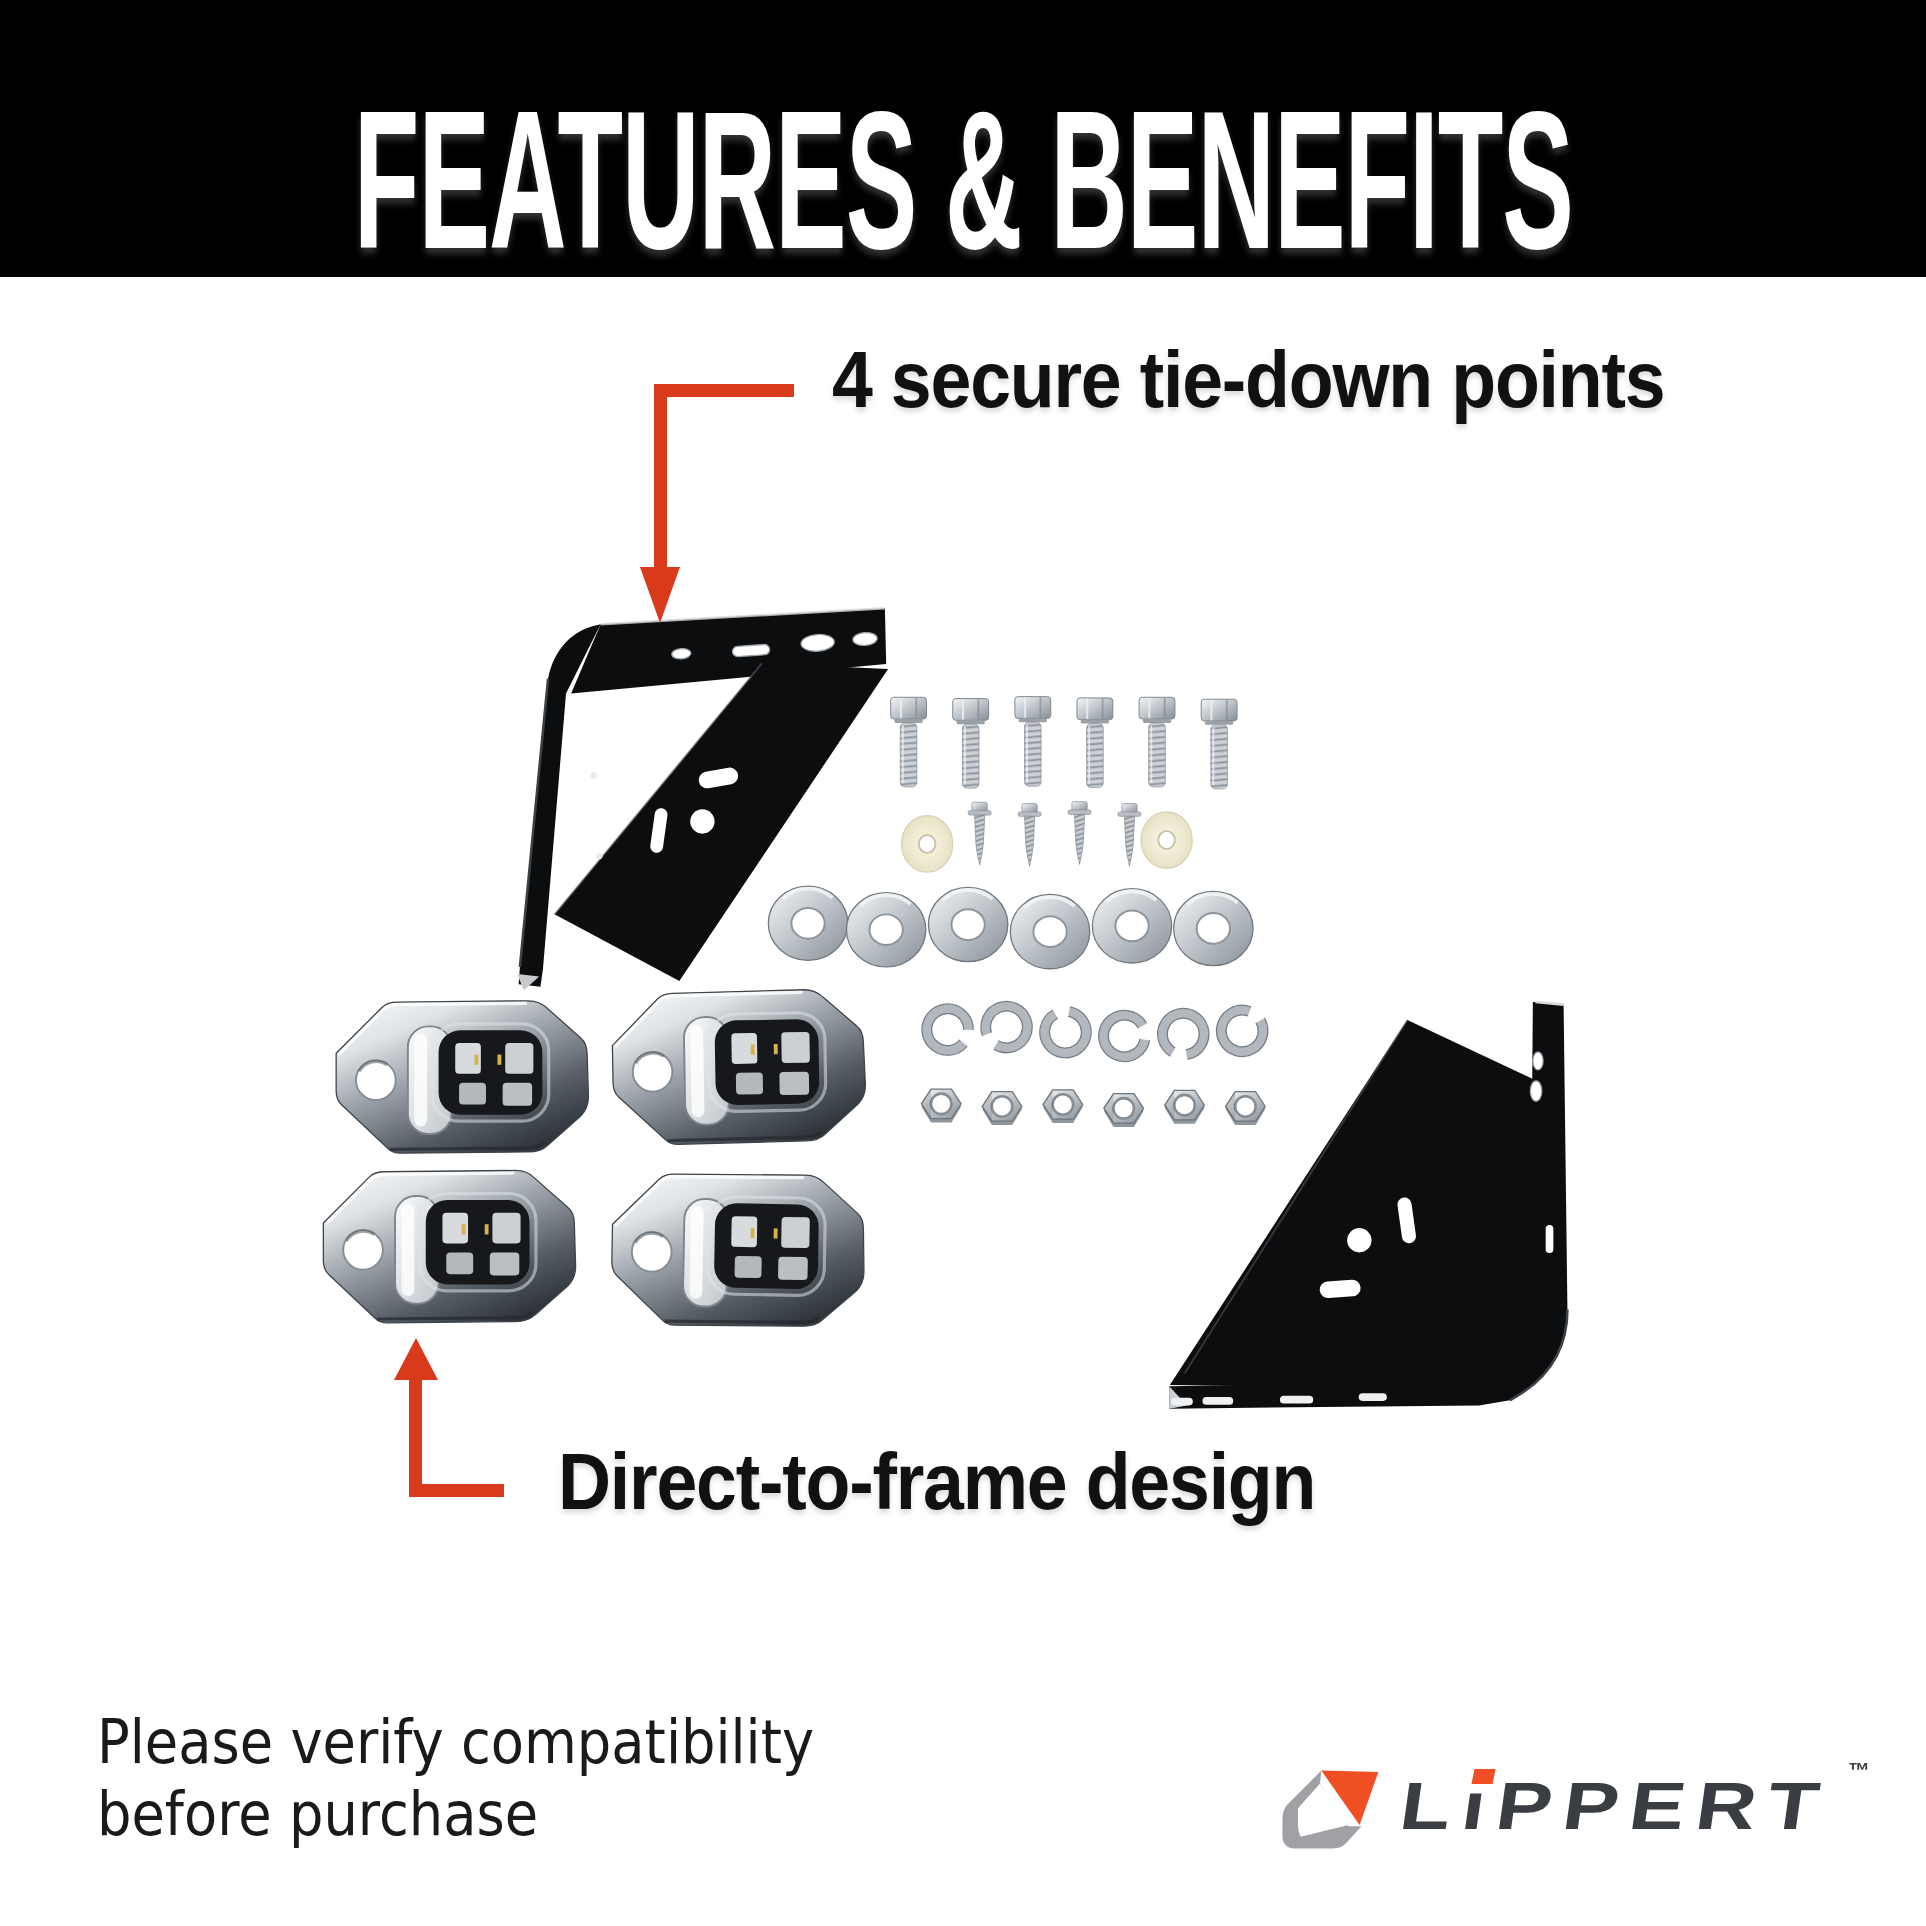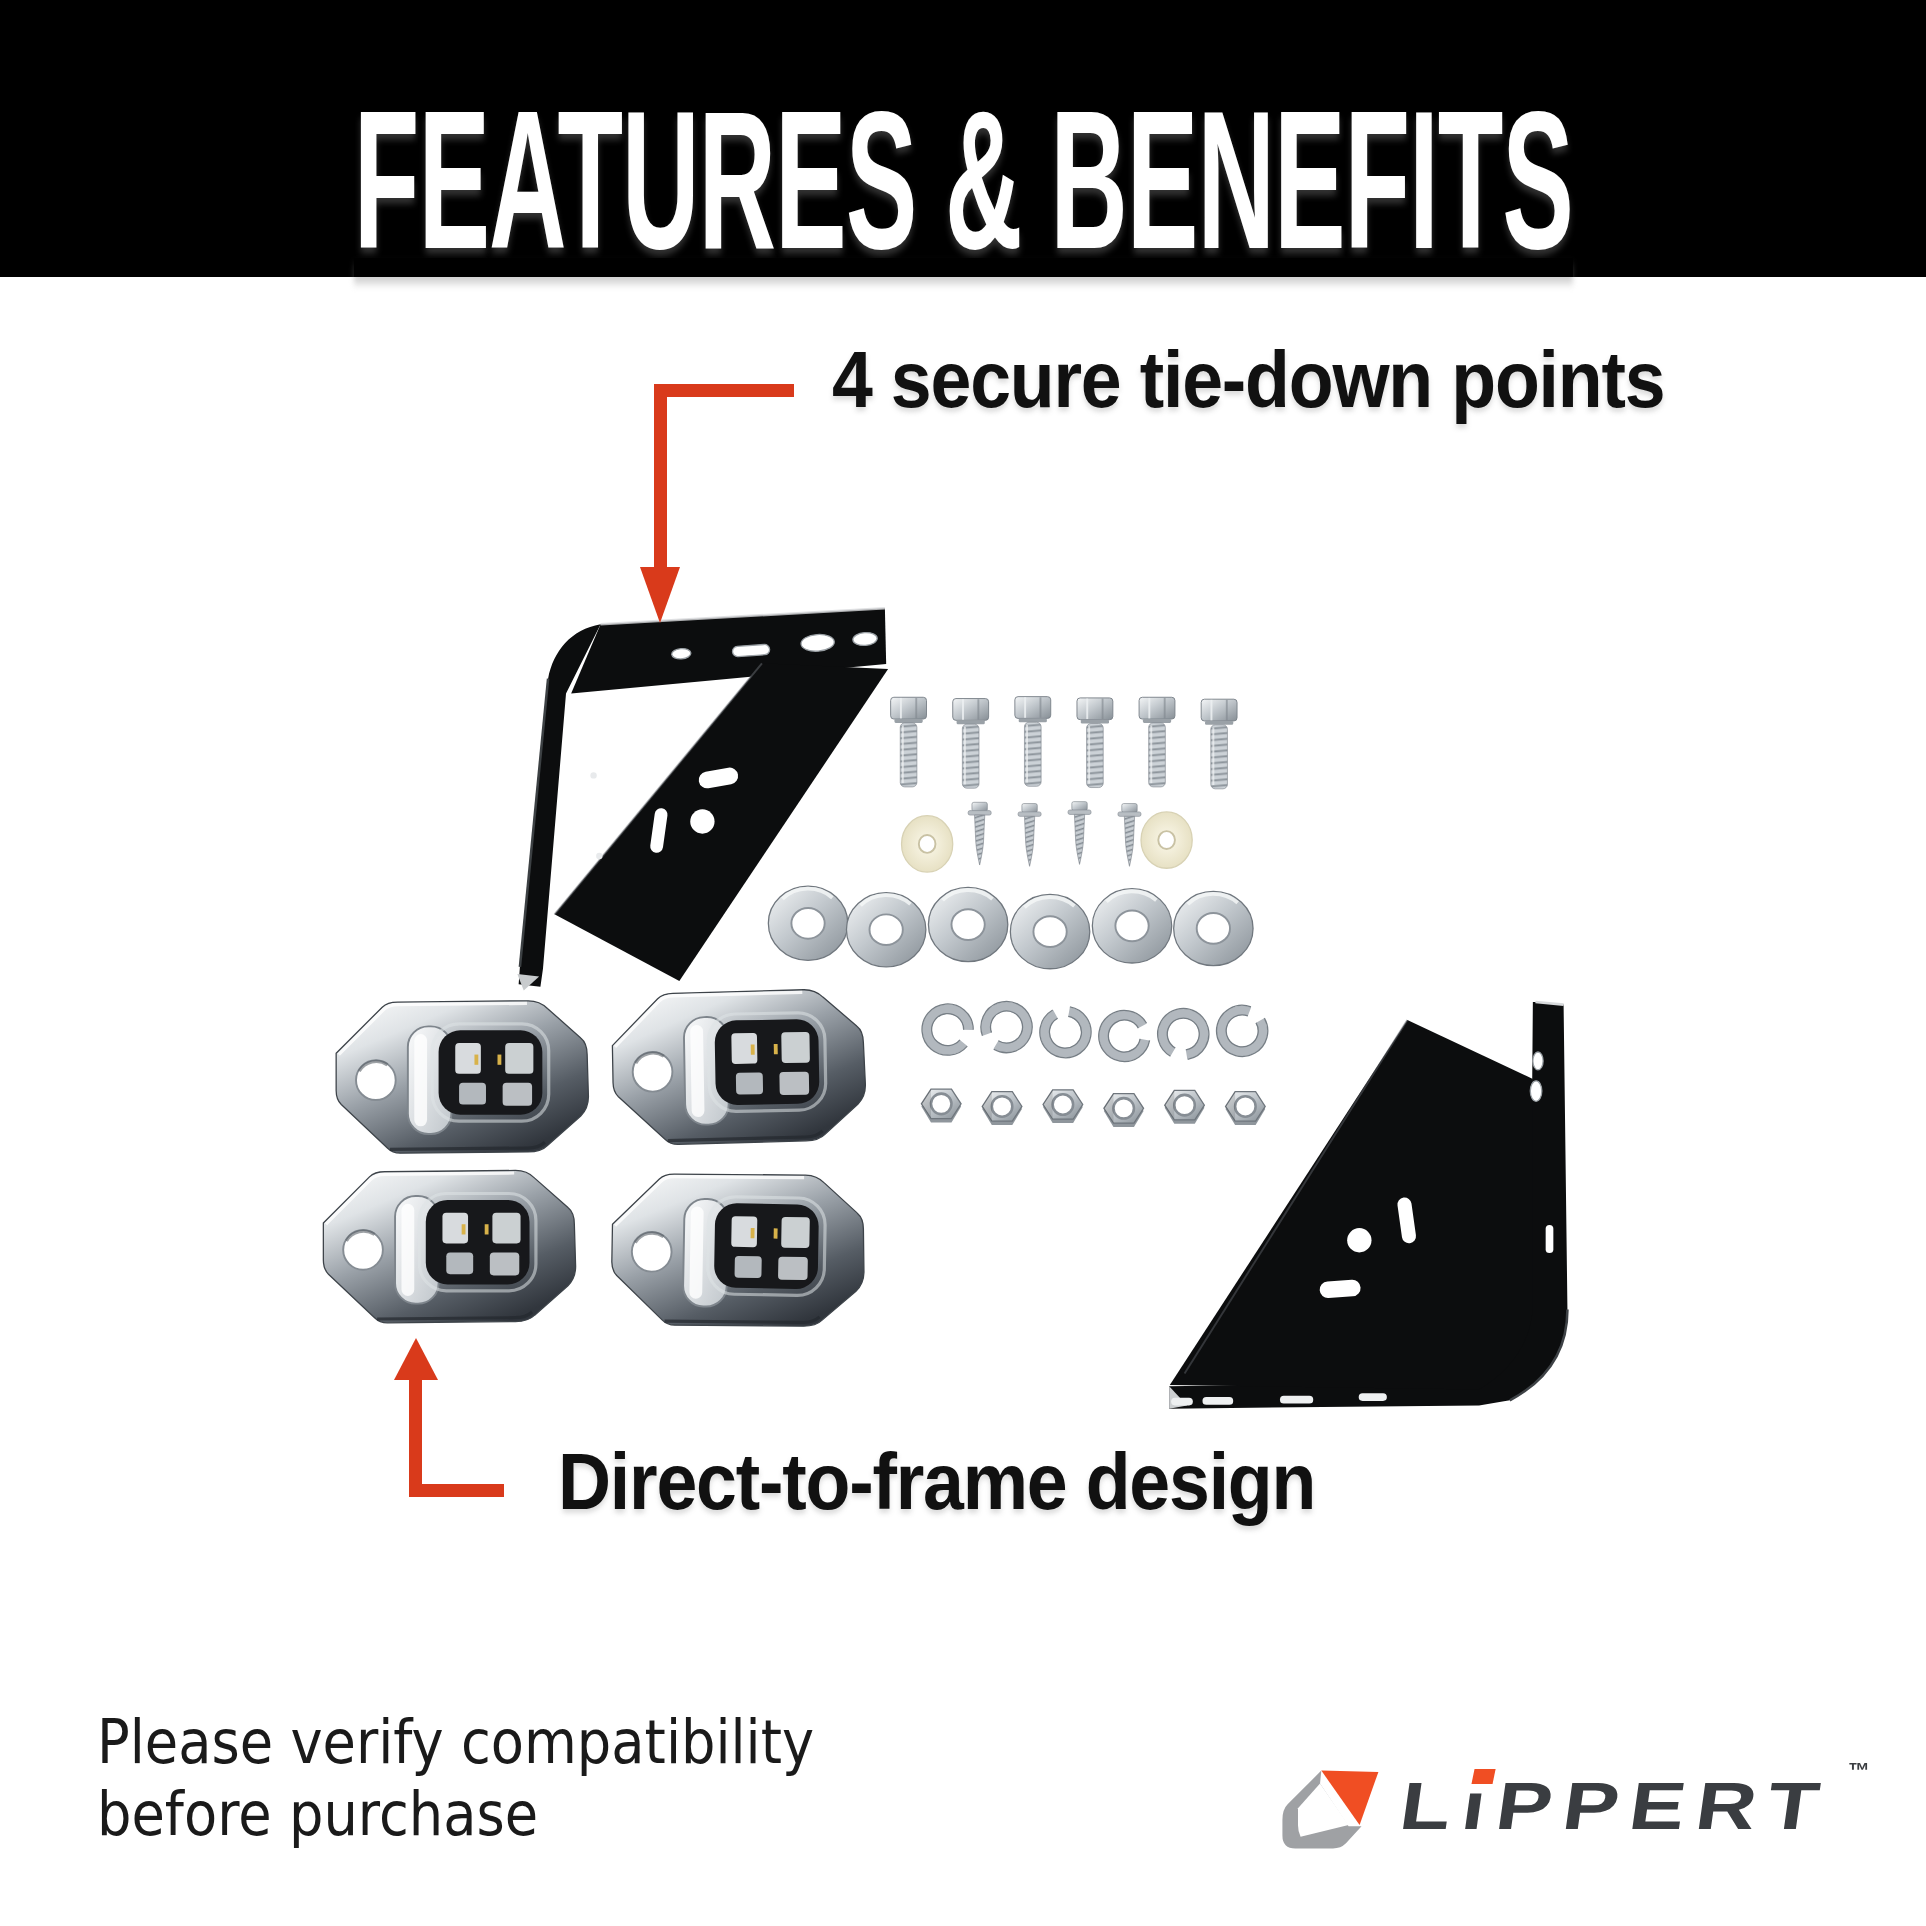--- a/index.html
+++ b/index.html
@@ -2,21 +2,21 @@
 <html style="--bg: #FFFFFF; --header-bg: #000000; --header-text: #FFFFFF; --arrow: #D93A1B; --brand-orange: #F04E23; --brand-gray: #9FA1A4; --brand-dark: #3A3D41;font-size:10.2px"><head>
 <meta charset="utf-8">
 <style>
   html,body{margin:0;padding:0;background:#fff;}
   .canvas{position:relative;width:1926px;height:1926px;background:var(--bg,#fff);overflow:hidden;
           font-family:"Liberation Sans",sans-serif;}
   .parts-layer{position:absolute;left:0;top:0;}
 
   
   .topbar{position:absolute;left:0;top:0;width:1926px;height:277px;background:var(--header-bg,#000);
-          display:flex;justify-content:center;text-decoration:underline;}
+          display:flex;justify-content:center;}
   .title{margin-top:82px;font-weight:700;font-size:197px;line-height:1;color:var(--header-text,#fff);
          white-space:nowrap;letter-spacing:-1.9px;transform:scaleX(0.545);transform-origin:center top;
          text-shadow:0 6.4px 9px rgba(130,130,130,.38);}
 
   
   .callout{position:absolute;font-weight:700;font-size:79px;line-height:1;color:#111;
            white-space:nowrap;letter-spacing:-1.3px;transform:scaleX(0.93);transform-origin:left top;
            text-shadow:0 3.8px 5.8px rgba(140,140,140,.30);}
   .c1{left:832px;top:340px;}
   .c2{left:558px;top:1442px;}

